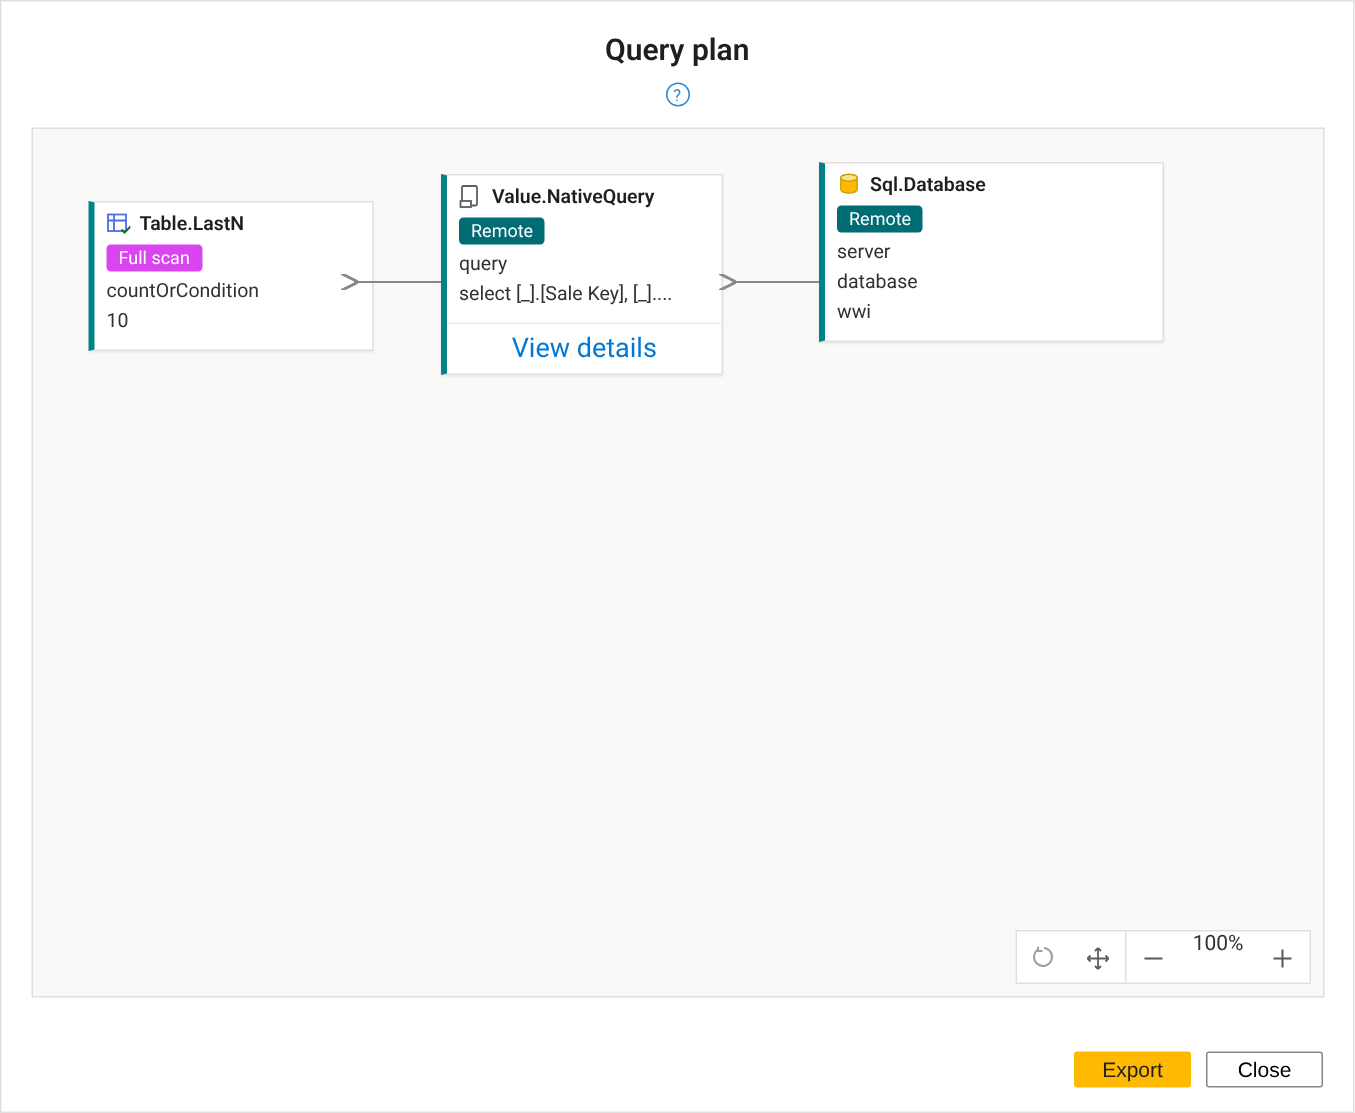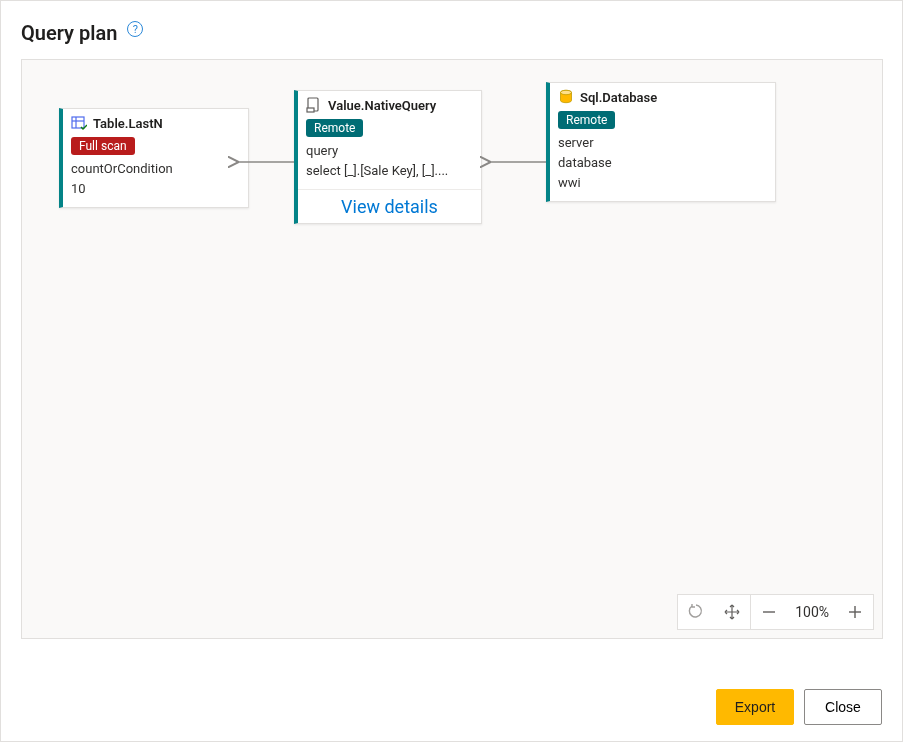--- a/index.html
+++ b/index.html
@@ -12,22 +12,24 @@
   }
   .panel {
     width: 903px;
     height: 742px;
     border: 1px solid #e1dfdd;
     padding: 20px 20px 16px 20px;
     position: relative;
   }
   .header {
     display: flex;
+    align-items: center;
     gap: 10px;
     margin-bottom: 14px;
+    flex-direction: column;
   }
   .header h1 {
     font-size: 20px;
     font-weight: 600;
     margin: 0;
     color: #201f1e;
   }
   .help-icon {
     width: 16px; height: 16px;
     border: 1px solid #2b88d8;
@@ -68,21 +70,21 @@
   }
   .badge {
     display: inline-block;
     padding: 2px 8px;
     border-radius: 3px;
     font-size: 12px;
     margin: 2px 8px 4px 8px;
     color: #fff;
   }
   .badge-remote { background: #006D75; }
-  .badge-fullscan { background: #b91c1c; }
+  .badge-fullscan { background: #d946ef; }
   .node-body {
     padding: 0 8px 8px 8px;
     line-height: 1.55;
     color: #323130;
   }
   .node-body .label { color: #323130; }
   .node-body .val { white-space: nowrap; overflow: hidden; text-overflow: ellipsis; }
   .node-footer {
     border-top: 1px solid #edebe9;
     text-align: center;
@@ -94,21 +96,21 @@
   svg.arrow {
     position: absolute;
     overflow: visible;
     pointer-events: none;
   }
   .zoom-toolbar {
     position: absolute;
     right: 8px;
     bottom: 8px;
     display: flex;
-    align-items: center;
+    align-items: flex-start;
     background: #fff;
     border: 1px solid #e1dfdd;
     height: 36px;
   }
   .zoom-toolbar .tbtn {
     width: 36px;
     height: 36px;
     display: inline-flex;
     align-items: center;
     justify-content: center;
@@ -128,21 +130,21 @@
   }
   .footer-buttons {
     position: absolute;
     right: 20px;
     bottom: 16px;
     display: flex;
     gap: 10px;
   }
   .btn {
     min-width: 78px;
-    height: 36px;
+    height: 24px;
     padding: 0 16px;
     border: 1px solid #8a8886;
     background: #fff;
     font-size: 14px;
     cursor: pointer;
     border-radius: 2px;
   }
   .btn-primary {
     background: #ffb900;
     border-color: #ffb900;

